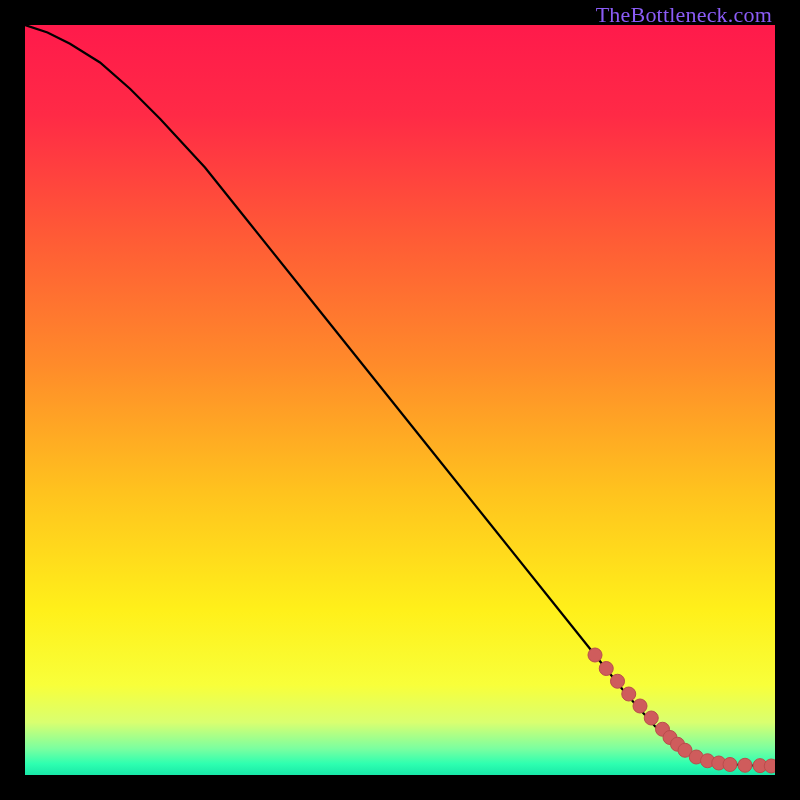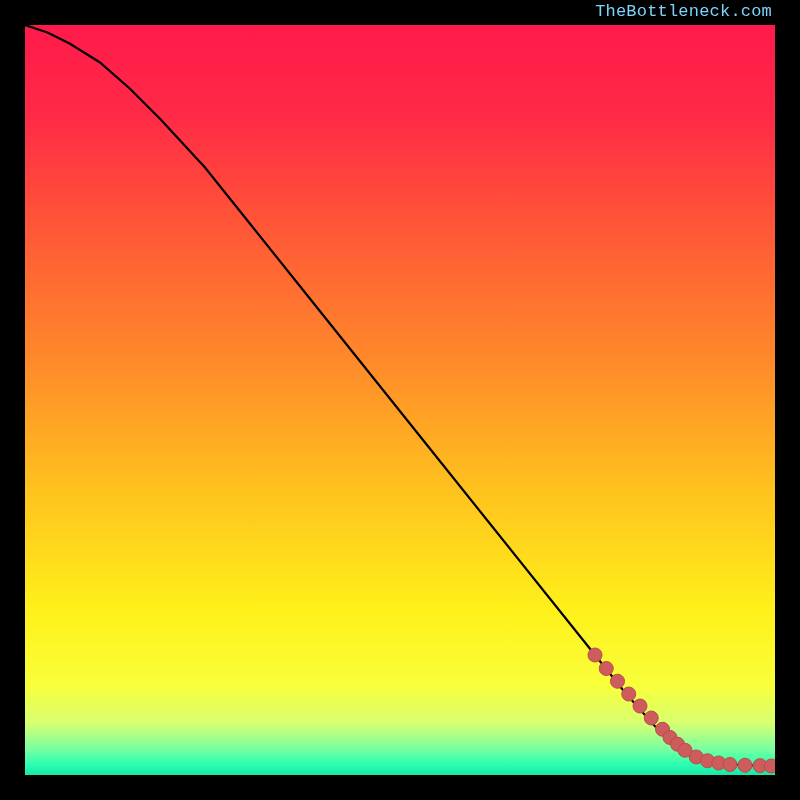--- a/index.html
+++ b/index.html
@@ -29,24 +29,24 @@
     position: absolute;
     left: 0;
     top: 0;
     width: 750px;
     height: 750px;
   }
   .watermark {
     position: absolute;
     top: 2px;
     right: 28px;
-    color: #7dd3fc;
-    font-size: 17px;
+    color: #8b5cf6;
+    font-size: 22px;
     letter-spacing: 0.2px;
-    font-family: Liberation Mono, monospace;
+    font-family: Liberation Serif, serif;
     user-select: none;
   }
 </style>
 </head>
 <body>
 
 <div class="stage">
 
   <div class="plot-outer">
     <svg class="plot" viewBox="0 0 750 750" preserveAspectRatio="none">

